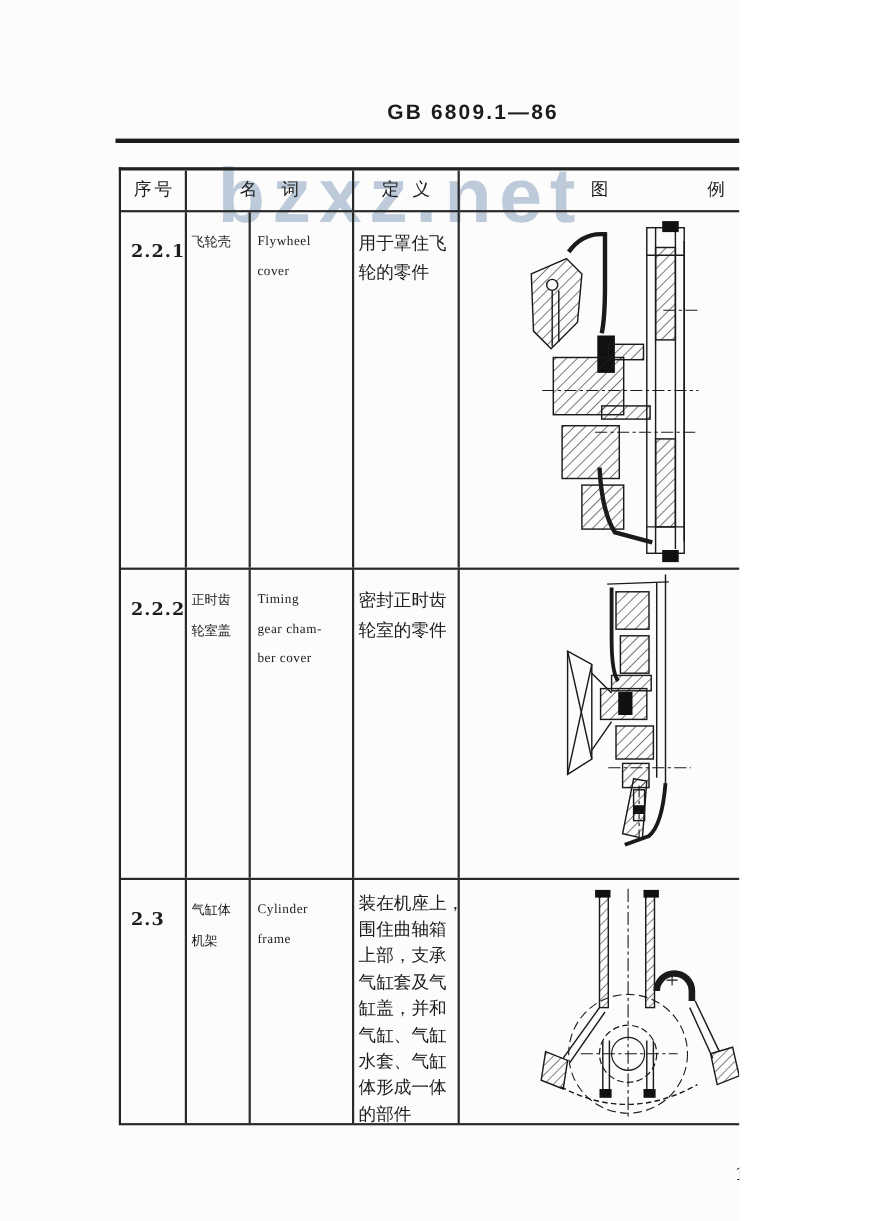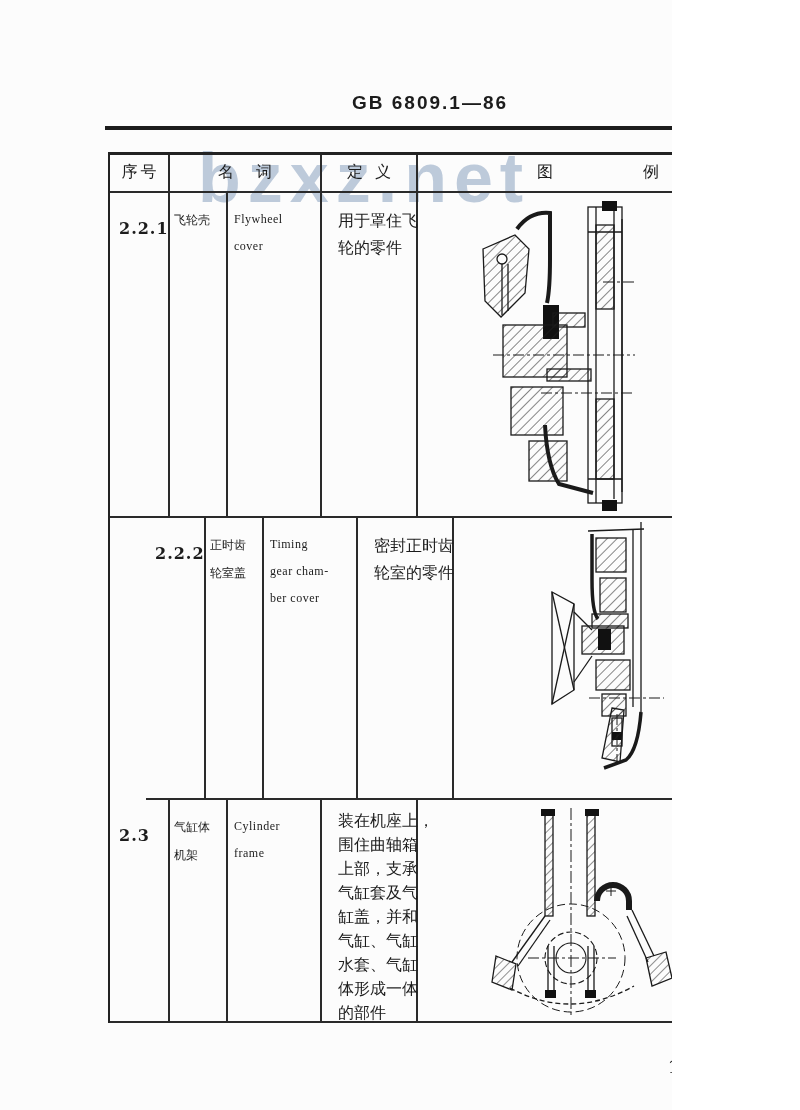--- a/index.html
+++ b/index.html
@@ -18,40 +18,40 @@
   .watermark { position:absolute; left:198px; top:138px;
                font-family:"Liberation Sans", sans-serif; font-weight:bold;
                font-size:70px; letter-spacing:7px; color:#b3c2d5; opacity:0.85;
                z-index:3; pointer-events:none; }
 
   .doc-table { position:absolute; left:108px; top:152px; width:630px;
                border-top:3px solid #222; border-left:2px solid #222; z-index:4; }
   .t-row { display:flex; border-bottom:2px solid #2a2a2a;justify-content:center; }
   .t-row.hdr-row { height:38px; }
   .t-row.r1 { height:325px; }
-  .t-row.r2 { height:282px;margin-left:36px; }
+  .t-row.r2 { height:282px; }
   .t-row.r3 { height:223px; }
 
   .cell { border-right:2px solid #2a2a2a; white-space:pre; overflow:visible; }
   .c1 { width:60px; } .c2 { width:58px; } .c3 { width:94px; } .c4 { width:96px; }
   .c5 { flex:1; border-right:none; position:relative; }
   .h23 { width:152px; }
 
   .hdr-cell { font-size:16px; line-height:34px; text-align:center; }
   .sp-serial { letter-spacing:3px; margin-right:-3px; }
   .sp-term   { letter-spacing:22px; margin-right:-22px; }
   .sp-def    { letter-spacing:12px; margin-right:-12px; }
   .sp-fig    { letter-spacing:90px; margin-right:-90px; display:inline-block;
                transform:translateX(20px); }
 
   .serial  { font-weight:bold; font-size:16px; padding:26px 0 0 9px; letter-spacing:1px; }
   .cn-term { font-size:12px; padding:13px 0 0 4px; line-height:28px; }
   .en-term { font-size:12px; padding:13px 0 0 6px; line-height:27px;
              letter-spacing:0.5px; font-family:"Liberation Serif", serif; }
-  .cn-def  { font-size:16px; padding:14px 0 0 16px; line-height:27px; }
+  .cn-def  { font-size:16px; padding:14px 0 0 4px; line-height:27px; }
   .cn-def.tight { line-height:24px; padding-top:9px; }
 
   .fig-svg { position:absolute; }
   .fig1 { left:37px; top:4px; }
   .fig2 { left:80px; top:4px; }
   .fig3 { left:52px; top:6px; }
 
   .page-num { position:absolute; left:668px; top:1058px; font-size:16px;
               letter-spacing:2px; }
 </style>

